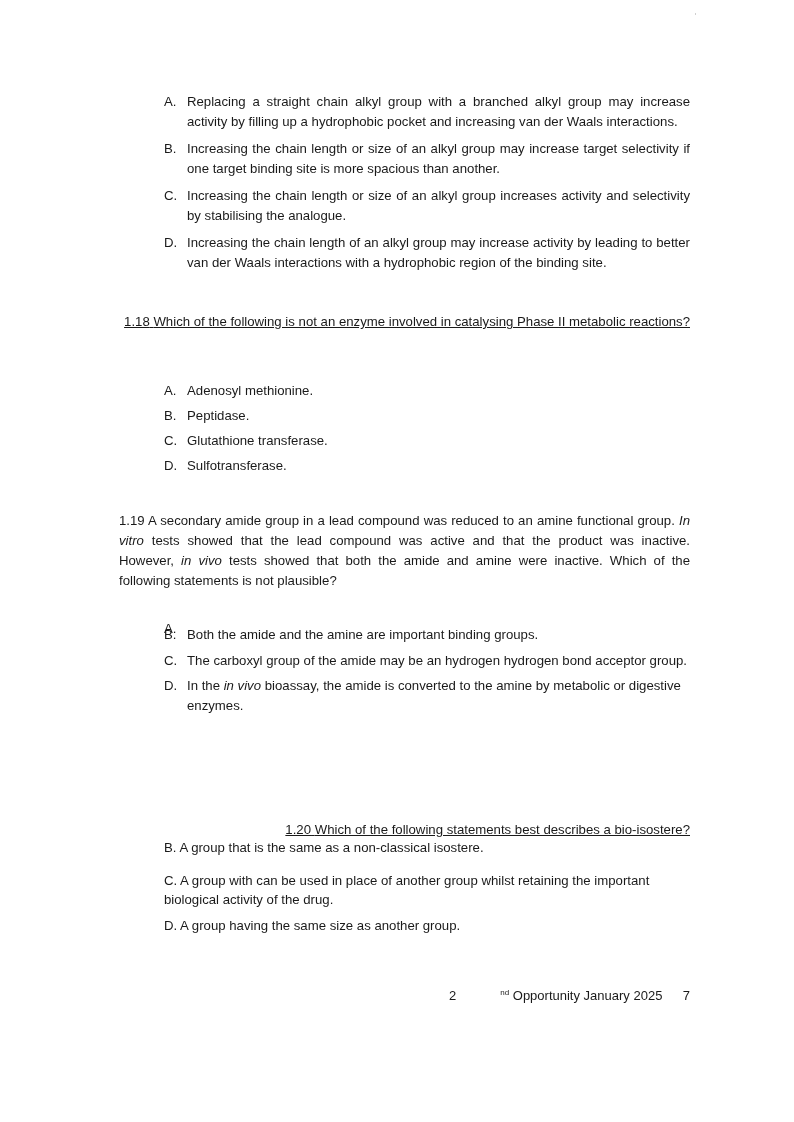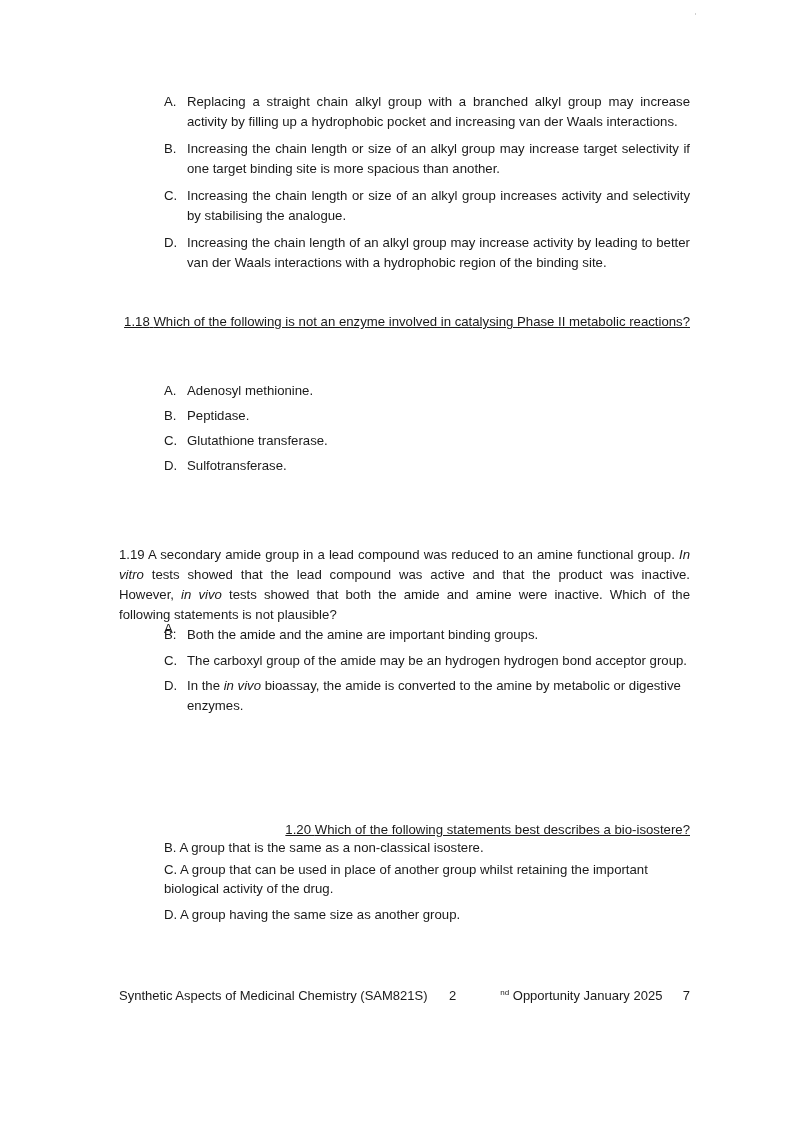--- a/index.html
+++ b/index.html
@@ -74,21 +74,21 @@
     <div class="opt" style="margin-bottom:5.5px;">
       <span class="letter">C.</span>
       <span>Glutathione transferase.</span>
     </div>
     <div class="opt" style="margin-bottom:5.5px;">
       <span class="letter">D.</span>
       <span>Sulfotransferase.</span>
     </div>
   </div>
 
-  <p class="q" style="top:511px;margin-top:34px;">
+  <p class="q" style="top:511px;">
     <span>1.19</span>
     <span>A secondary amide group in a lead compound was reduced to an amine functional group.</span>
     <i>In vitro</i>
     <span>tests showed that the lead compound was active and that the product was inactive. However,</span>
     <i>in vivo</i>
     <span>tests showed that both the amide and amine were inactive. Which of the following statements is not plausible?</span>
   </p>
   <div class="opt-list" style="top:619px;">
     <div class="opt nojust" style="margin-bottom:6px;">
       <span class="letter">A.</span>
@@ -107,23 +107,22 @@
       <i>in vivo</i>
       <span>bioassay, the amide is converted to the amine by metabolic or digestive enzymes.</span>
     </div>
   </div>
 
   <p class="q left" style="top:820px;">
     <span>1.20</span>
     <span>Which of the following statements best describes a bio-isostere?</span>
   </p>
   <div class="opt-list" style="top:838px; width:526px;">
-    <div class="inline-opt" style="margin-bottom:2px;">B. A group that is the same as a non-classical isostere.</div>
-    <div class="inline-opt" style="margin-bottom:6px;">C. A group that can be used in place of another group whilst retaining the important biological activity of the drug.</div>
+    <div class="inline-opt" style="margin-bottom:13px;">B. A group that is the same as a non-classical isostere.</div>
+    <div class="inline-opt" style="margin-bottom:6px;">C. A group with can be used in place of another group whilst retaining the important biological activity of the drug.</div>
     <div class="inline-opt" style="margin-bottom:6px;">D. A group having the same size as another group.</div>
   </div>
 
   <div class="footer">
-    <span class="course">Synthetic Aspects of Medicinal Chemistry (SAM821S)</span>
     <span class="opp"><span>2</span><sup>nd</sup> <span>Opportunity January 2025</span></span>
     <span class="pgnum">7</span>
   </div>
 </div>
 
 </body></html>

